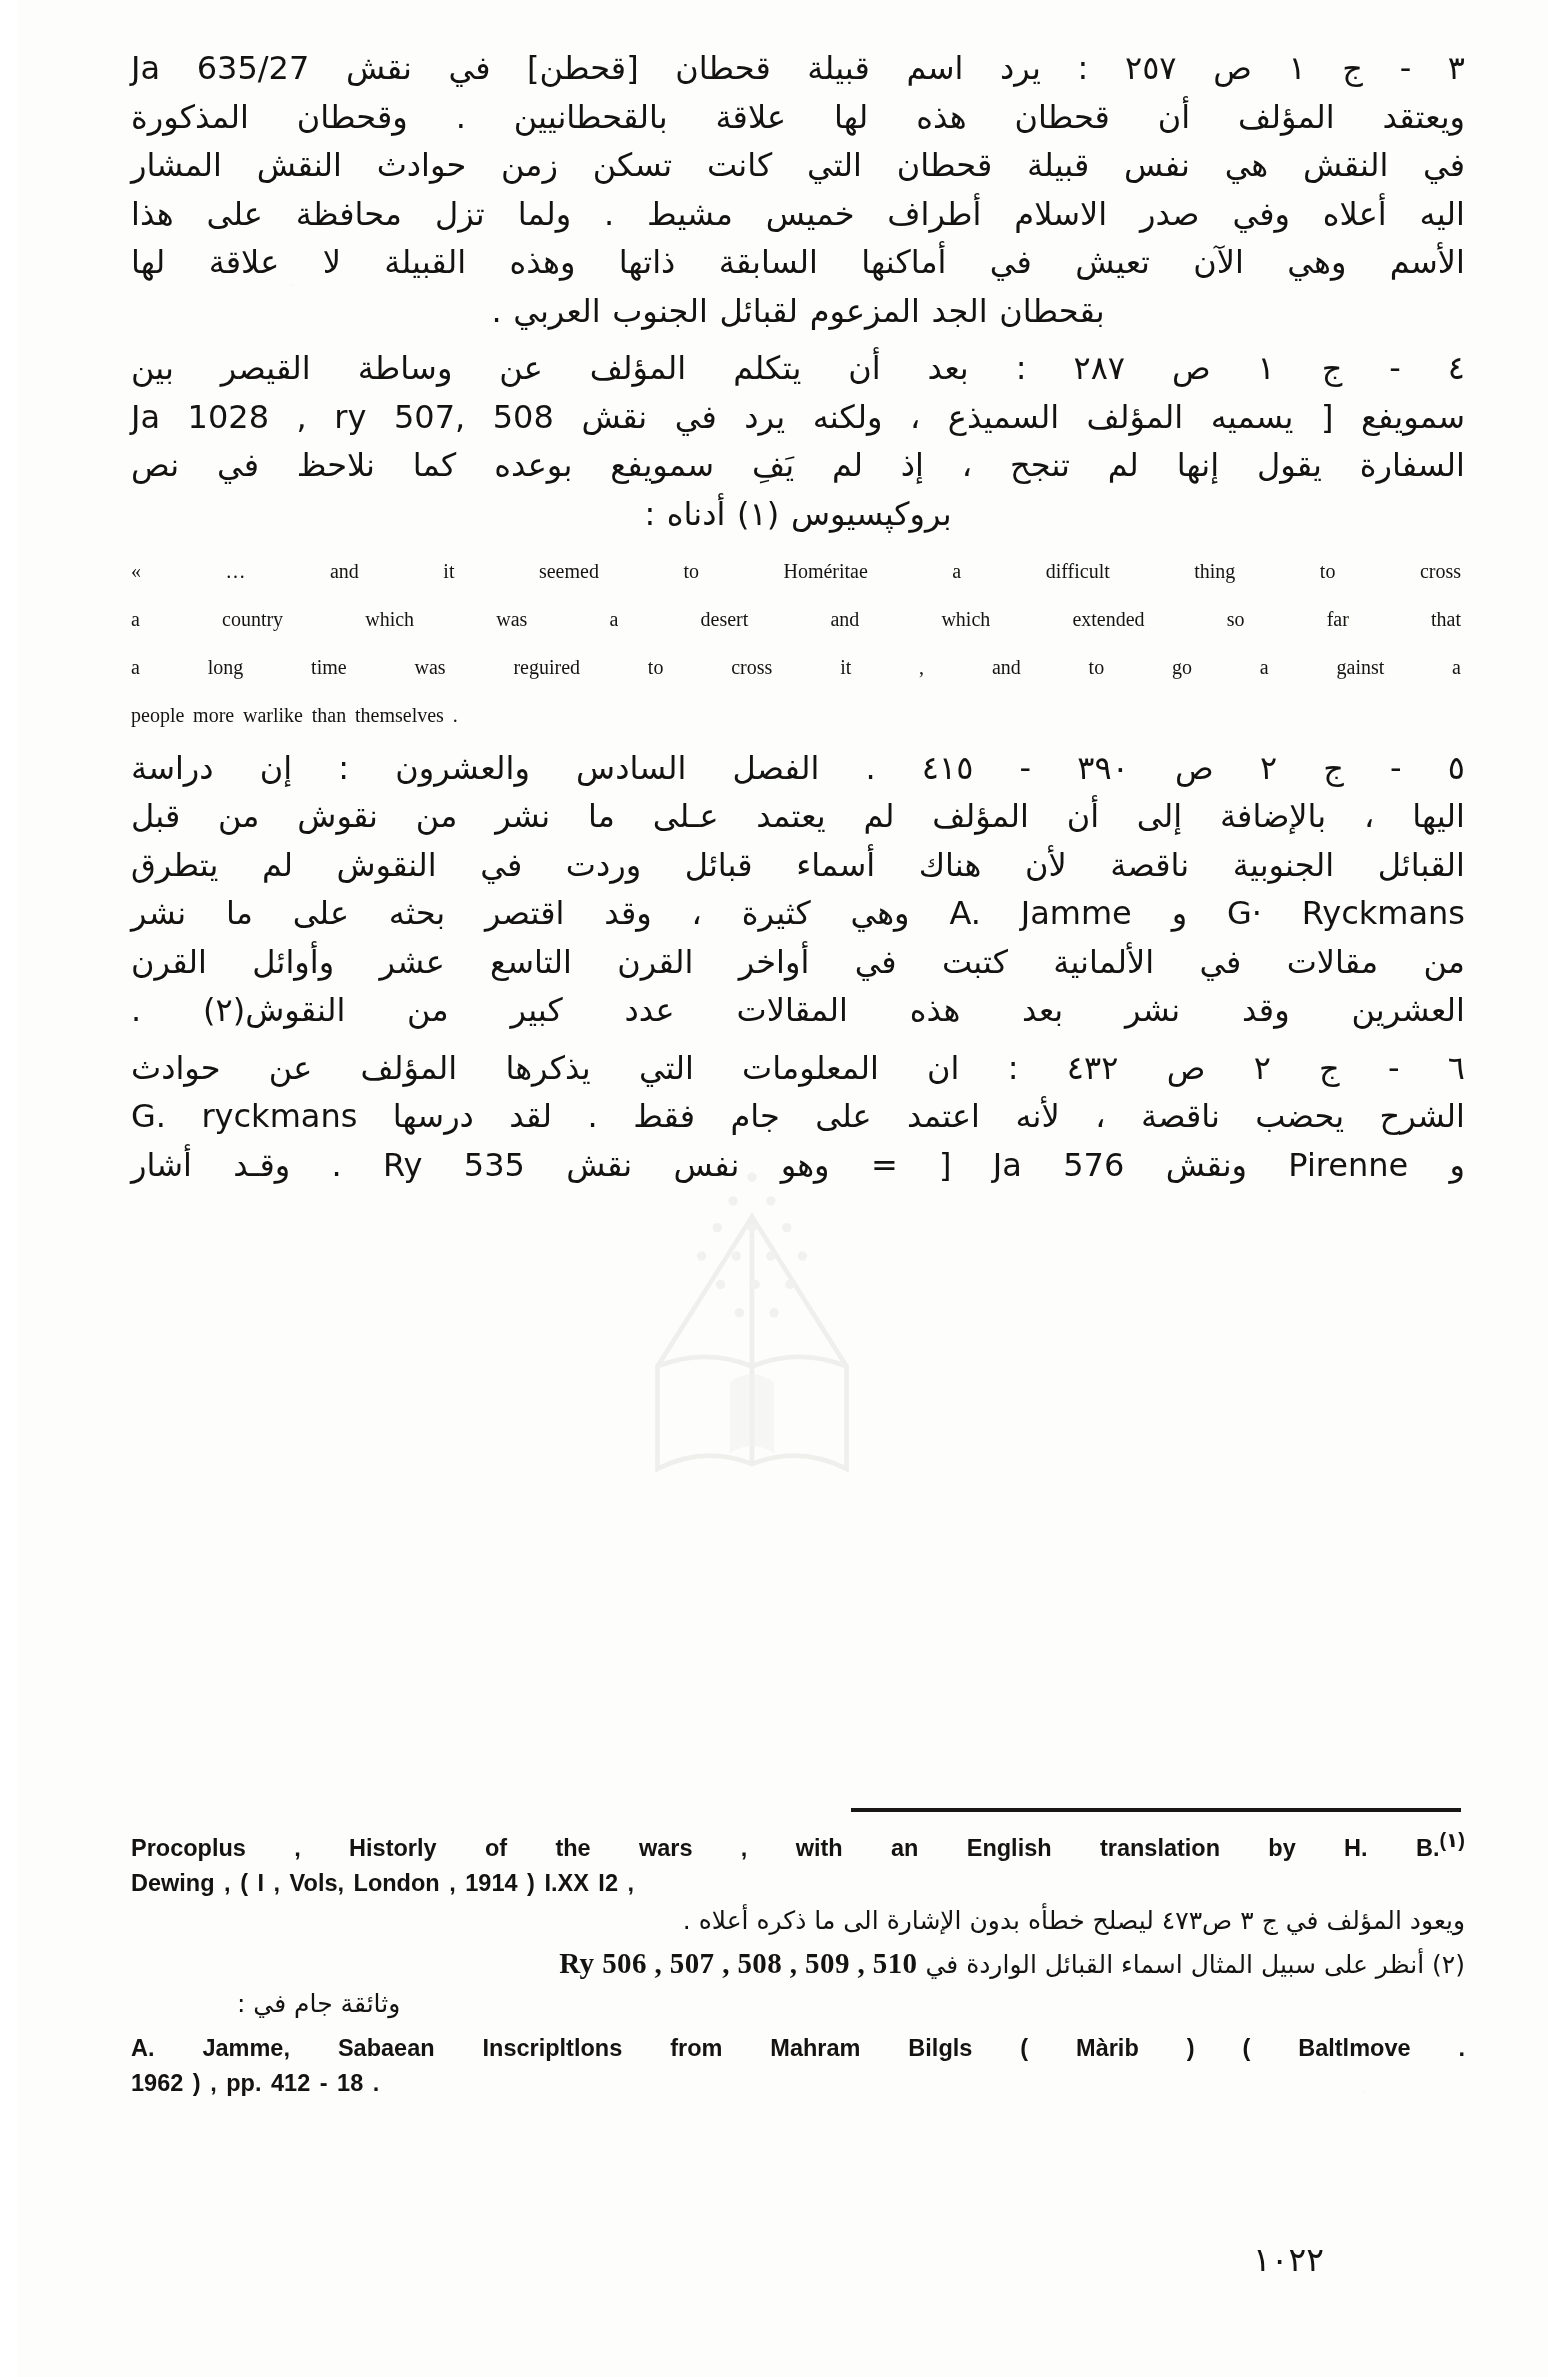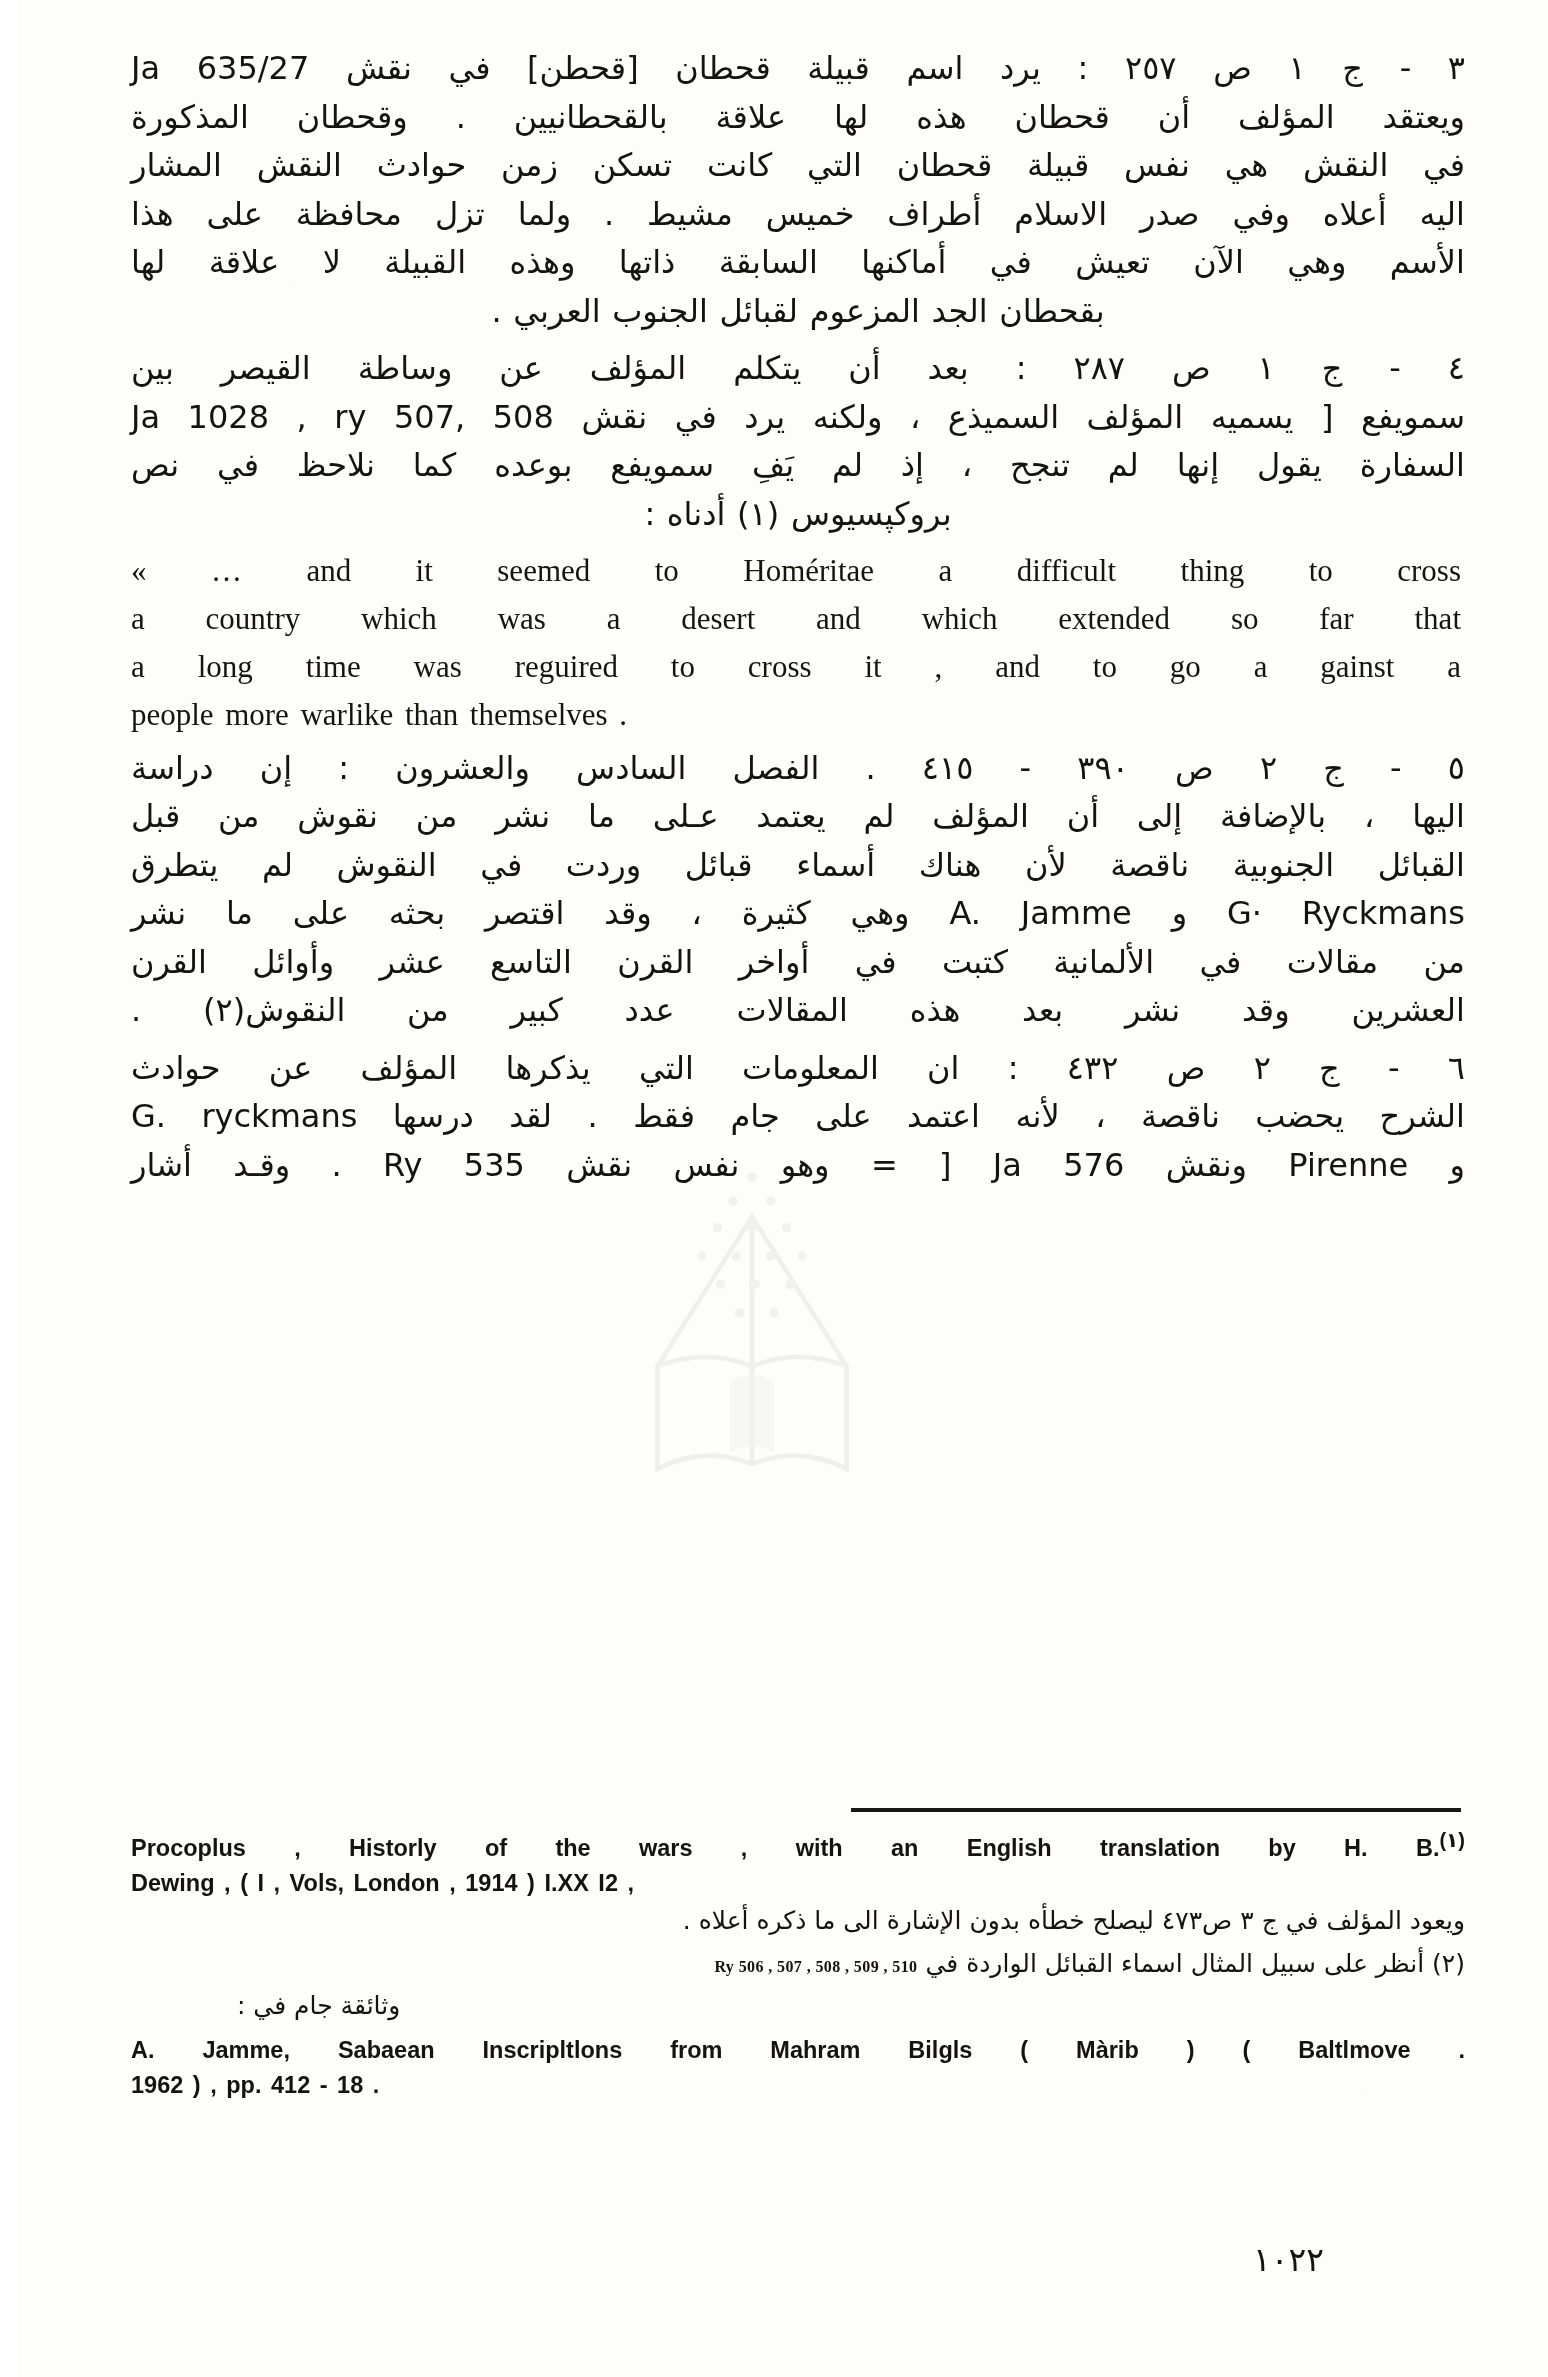--- a/index.html
+++ b/index.html
@@ -81,21 +81,21 @@
     font-size: 28px;
     letter-spacing: 0.4px;
   }
 
   
   .en-quote {
     direction: ltr;
     text-align: justify;
     text-align-last: justify;
     font-family: "Liberation Serif", "DejaVu Serif", serif;
-    font-size: 31px;
+    font-size: 20px;
     line-height: 48px;
     color: #16140f;
     margin: 9px 4px 6px 0;
     word-spacing: 3.8px;
   }
   .en-quote .ln {
     display: block;
     text-align: justify;
     text-align-last: justify;
   }
@@ -262,21 +262,21 @@
         <span class="ln loose"><span>Procoplus ,  Historly  of the wars  ,  with an English translation by H. B.</span><span class="sup-mark">(١)</span></span>
         <span class="ln last">Dewing , ( I , Vols, London , 1914 ) I.XX I2 ,</span>
       </div>
       <div class="fn-ar left-ind">ويعود المؤلف في ج ٣ ص٤٧٣ ليصلح خطأه بدون الإشارة الى ما ذكره أعلاه .</div>
     </div>
 
     <div class="fn">
       <div class="fn-mixed">
         <span>(٢)</span>
         <span>أنظر على  سبيل المثال  اسماء القبائل الواردة  في</span>
-        <span class="lat" style="font-size:16px;">Ry 506 , 507 , 508 , 509 ,  510</span>
+        <span class="lat" style="font-size:29px;">Ry 506 , 507 , 508 , 509 ,  510</span>
       </div>
       <div class="fn-ar right" style="text-align:left; padding-left:106px;">وثائقة جام في :</div>
       <div class="fn-en" style="margin-top:7.6px;">
         <span class="ln loose">A. Jamme, Sabaean Inscripltlons  from  Mahram  Bilgls  ( Màrib )  ( Baltlmove .</span>
         <span class="ln last">1962 ) , pp. 412 - 18 .</span>
       </div>
     </div>
 
   </div>
 

